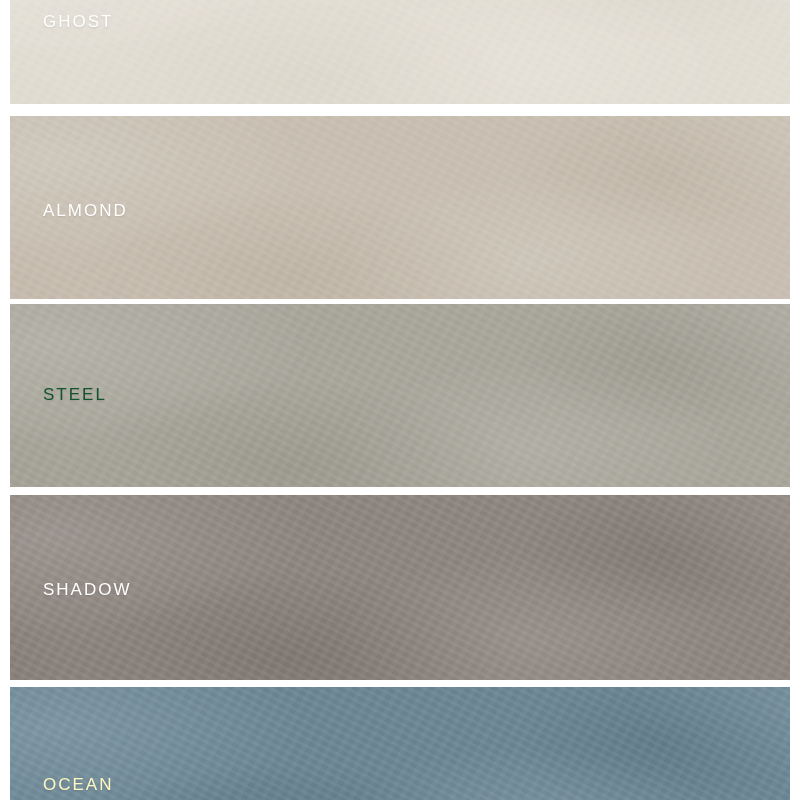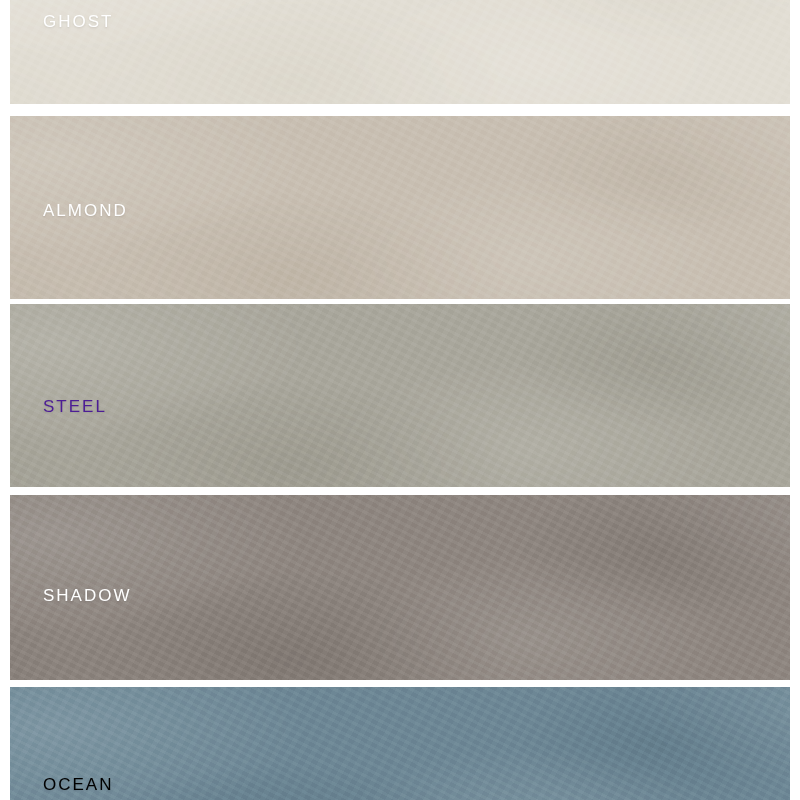--- a/index.html
+++ b/index.html
@@ -98,27 +98,27 @@
     <div class="swatch" style="top: 116px; height: 183px; background: rgb(200, 191, 178);">
       <span class="tex-a"></span>
       <span class="tex-b"></span>
       <span class="tex-c"></span>
       <span class="swatch-label" style="bottom: 80px; color: rgb(255, 255, 255);">ALMOND</span>
     </div>
     <div class="swatch" style="top: 304px; height: 183px; background: rgb(169, 167, 156);">
       <span class="tex-a"></span>
       <span class="tex-b"></span>
       <span class="tex-c"></span>
-      <span class="swatch-label" style="bottom: 72px; color: #4c1d95;">STEEL</span>
+      <span class="swatch-label" style="bottom: 84px; color: #14532d;">STEEL</span>
     </div>
     <div class="swatch" style="top: 495px; height: 185px; background: rgb(142, 134, 128);">
       <span class="tex-a"></span>
       <span class="tex-b"></span>
       <span class="tex-c"></span>
-      <span class="swatch-label" style="bottom: 76px; color: rgb(255, 255, 255);">SHADOW</span>
+      <span class="swatch-label" style="bottom: 82px; color: rgb(255, 255, 255);">SHADOW</span>
     </div>
     <div class="swatch" style="top: 687px; height: 186px; background: rgb(109, 135, 149);">
       <span class="tex-a"></span>
       <span class="tex-b"></span>
       <span class="tex-c"></span>
-      <span class="swatch-label" style="bottom: 80px; color: #000000;">OCEAN</span>
+      <span class="swatch-label" style="bottom: 80px; color: #fef9c3;">OCEAN</span>
     </div>
   </div>
 
 </body></html>

